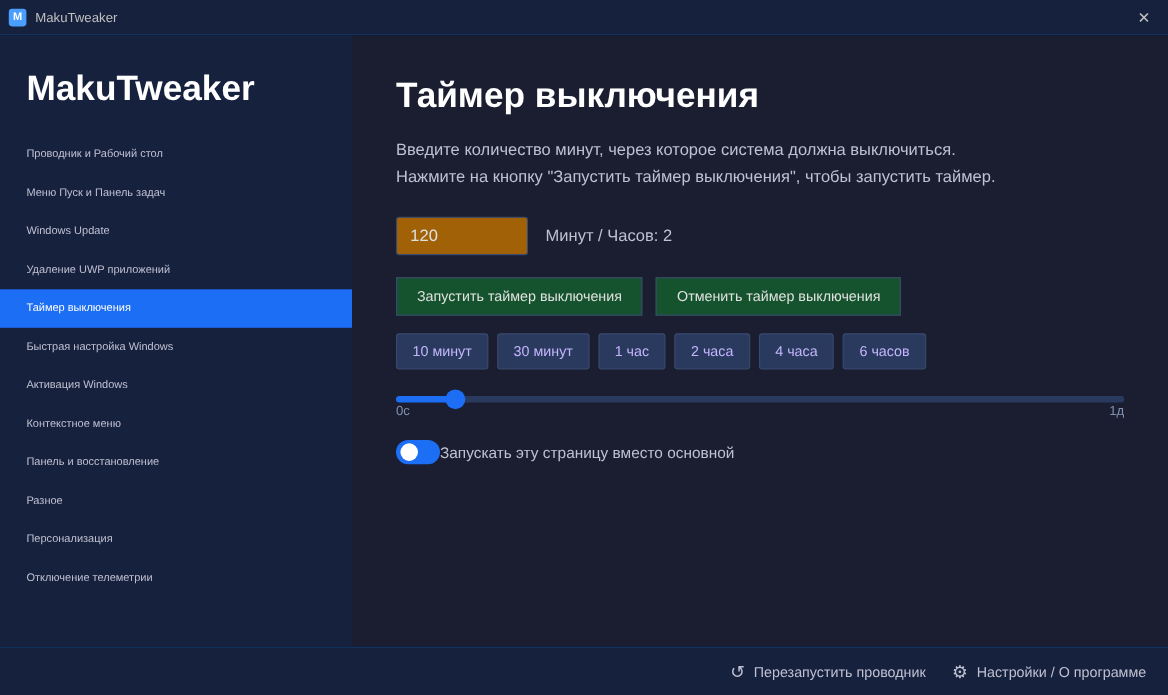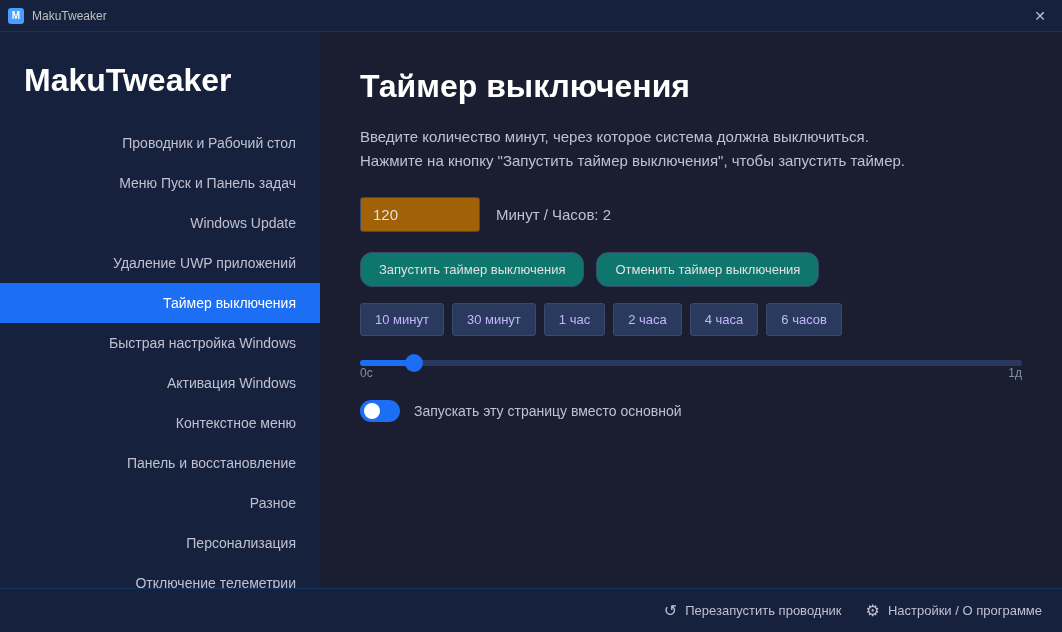--- a/index.html
+++ b/index.html
@@ -83,24 +83,24 @@
 
     .app-title {
       font-size: 32px;
       font-weight: 700;
       color: #ffffff;
       padding: 10px 24px 24px 24px;
     }
 
     .nav-item {
       padding: 12px 24px;
-      font-size: 14px;
-      color: #c0c0d0;
-      cursor: pointer;
-      text-align: right;
+      font-size: 10px;
+      color: #c0c0d0;
+      cursor: pointer;
+      text-align: left;
     }
 
     .nav-item.active {
       background: #1c6ef5;
       color: #ffffff;
     }
 
     .content {
       flex: 1;
       background: #1a1e30;
@@ -146,27 +146,27 @@
       color: #c0c0d0;
     }
 
     .btn-row {
       display: flex;
       gap: 12px;
       margin-bottom: 16px;
     }
 
     .btn {
-      background: #0f766e;
+      background: #14532d;
       border: 1px solid #3a4a6e;
       color: #e0e0e0;
       padding: 9px 18px;
       font-size: 13px;
       cursor: pointer;
-      border-radius: 12px;
+      border-radius: 0;
       white-space: nowrap;
     }
 
     .quick-btn-row {
       display: flex;
       gap: 8px;
       margin-bottom: 24px;
       flex-wrap: wrap;
     }
 
@@ -208,21 +208,20 @@
       width: 18px;
       height: 18px;
       border-radius: 50%;
       background: #1c6ef5;
       cursor: pointer;
     }
 
     .toggle-row {
       display: flex;
       align-items: center;
-      gap: 14px;
       margin-top: 12px;
     }
 
     .toggle {
       width: 40px;
       height: 22px;
       background: #1c6ef5;
       border-radius: 11px;
       position: relative;
       cursor: pointer;

